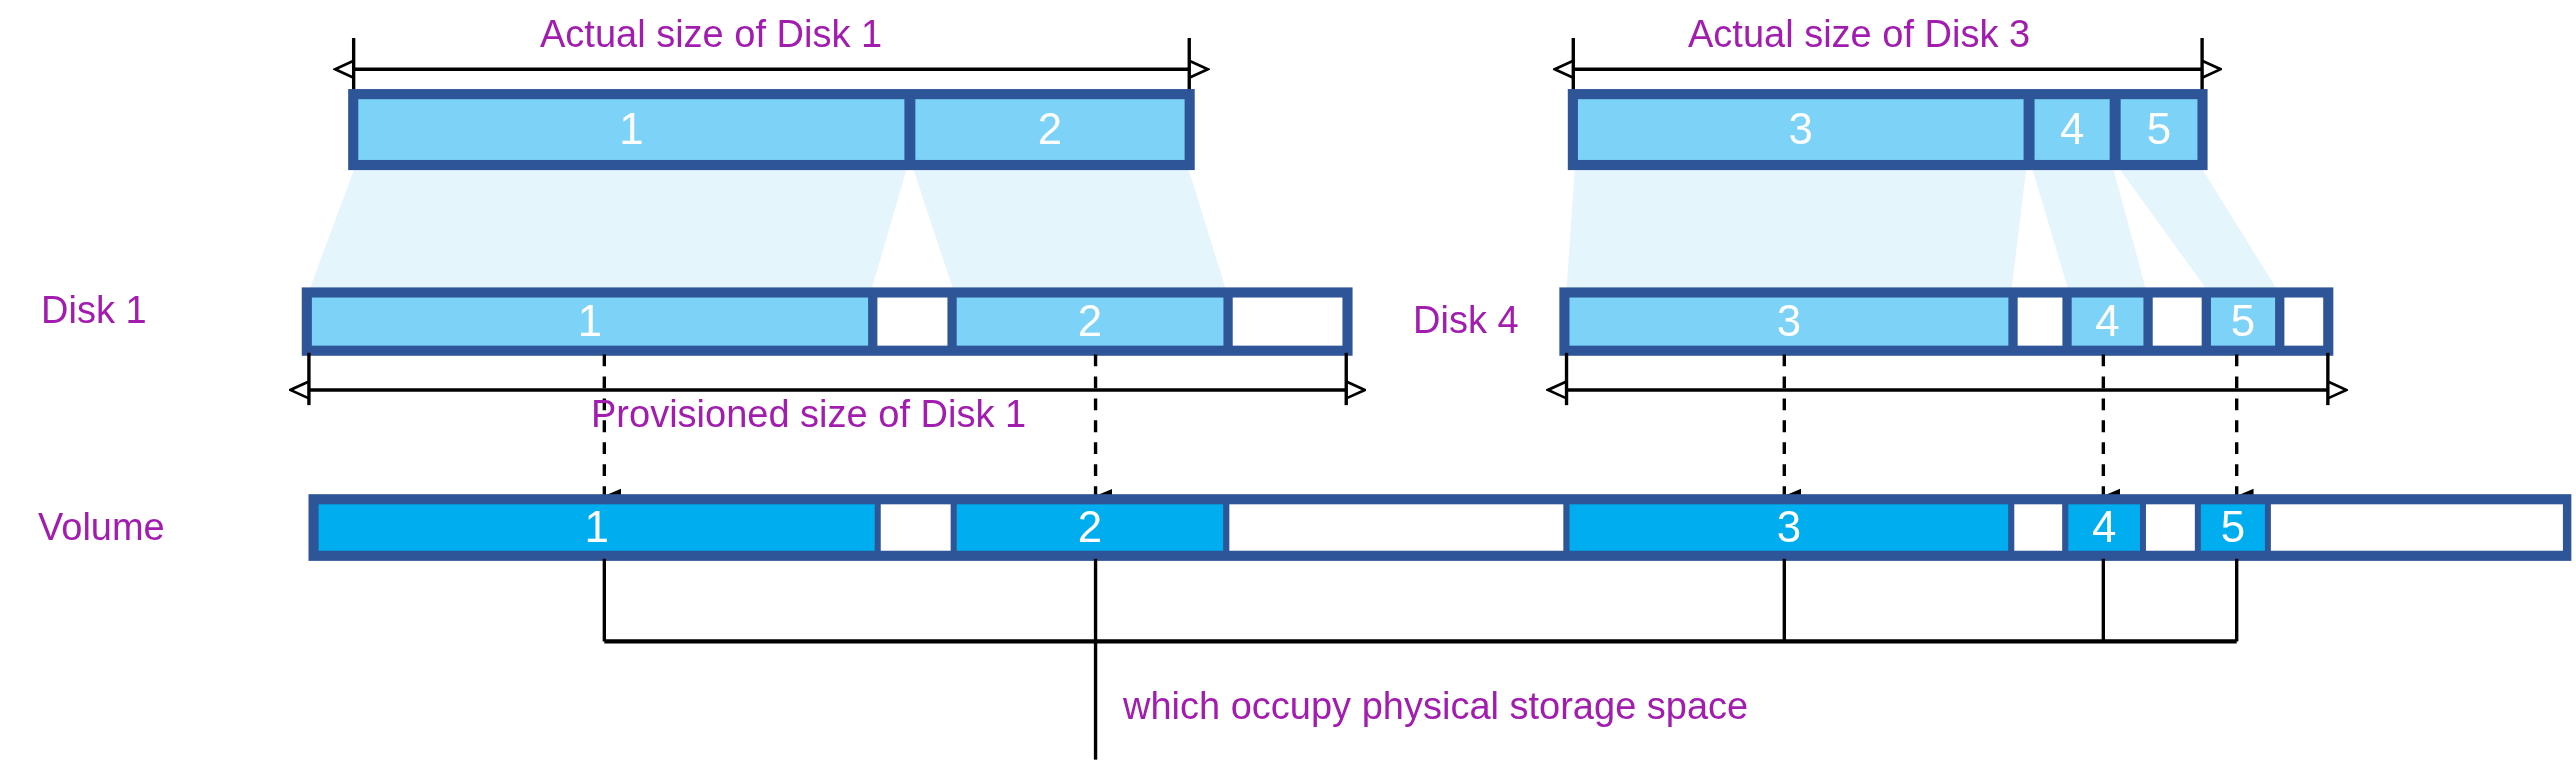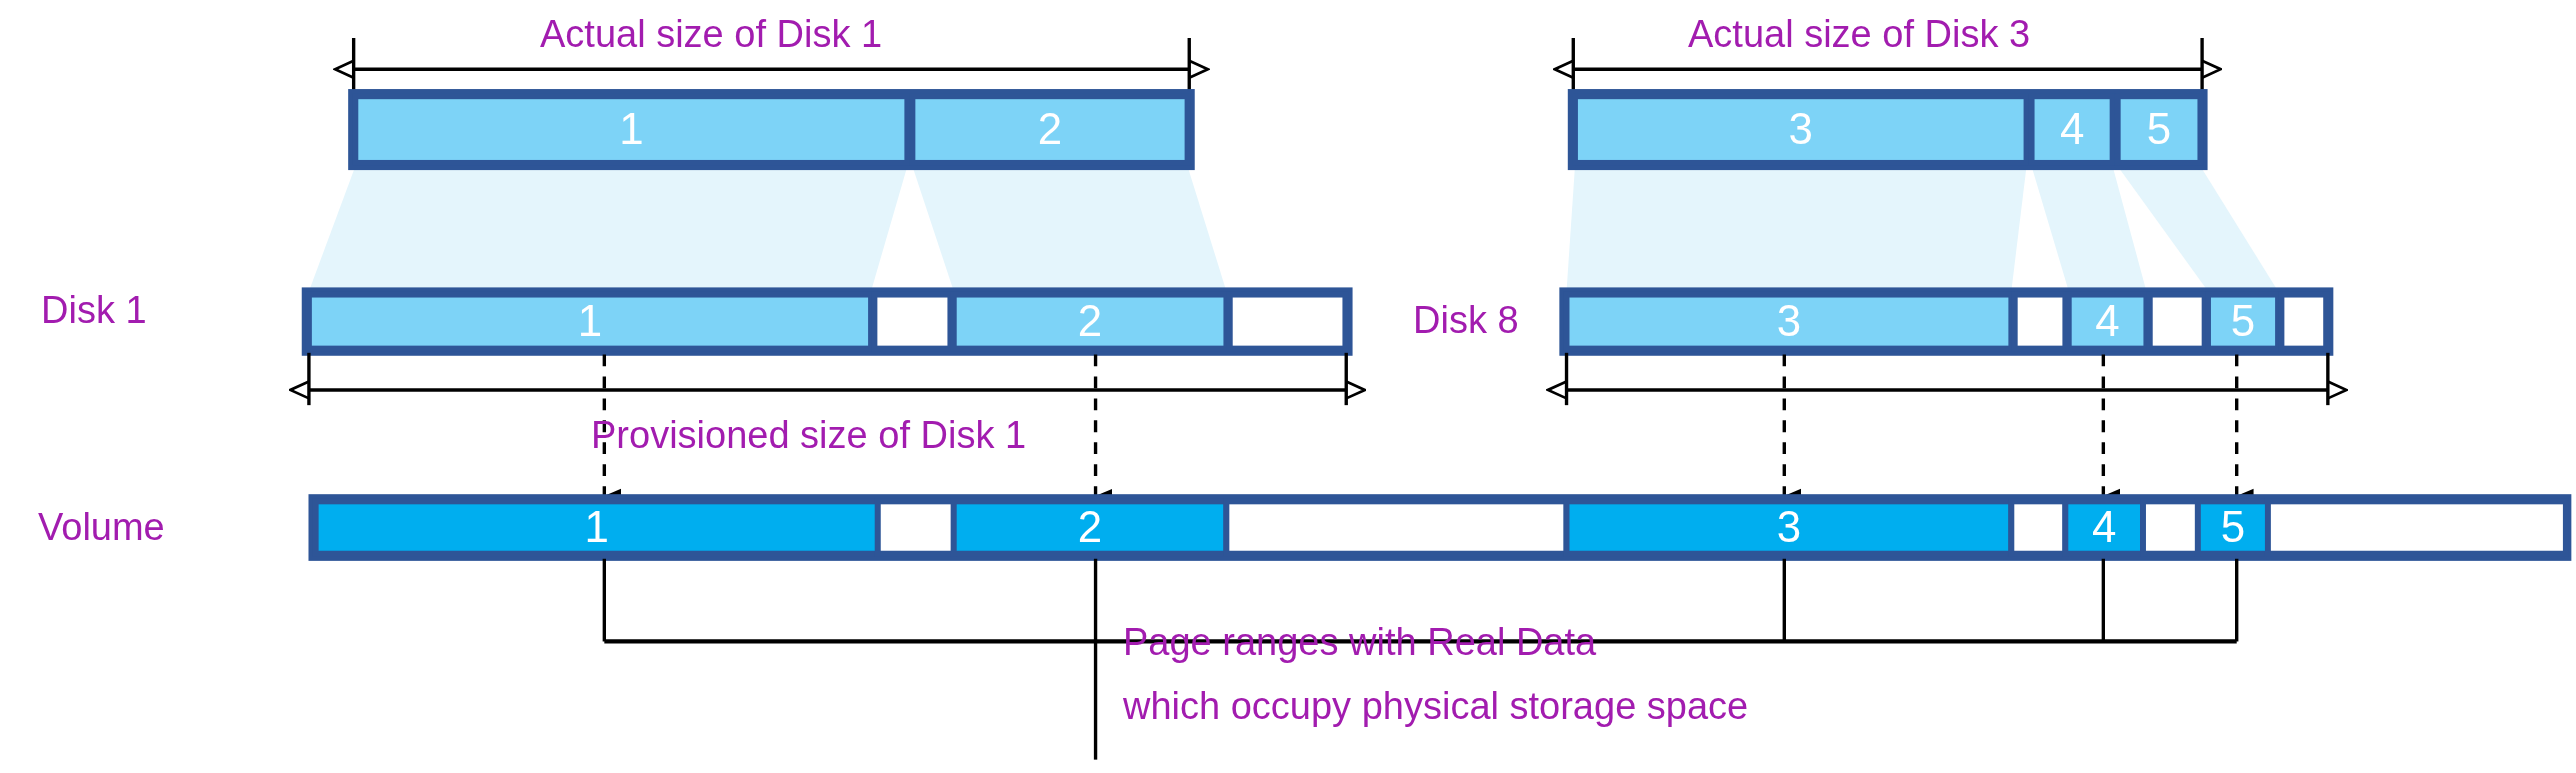--- a/index.html
+++ b/index.html
@@ -140,25 +140,24 @@
       <line x1="1298" y1="760" x2="1298" y2="900" stroke="#000" stroke-width="4"></line>
     </g>
   </svg>
 
   <div class="lbl dim-label" style="left:540px;top:11.8px;">Actual size of Disk 1</div>
 
   <div class="lbl dim-label" style="left:1688px;top:11.8px;">Actual size of Disk 3</div>
 
   <div class="lbl row-label" style="left:41px;top:288px;">Disk 1</div>
 
-  <div class="lbl row-label" style="left:1413px;top:298px;">Disk 8</div>
+  <div class="lbl row-label" style="left:1413px;top:298px;">Disk 4</div>
 
   <div class="lbl row-label" style="left:26px;top:505px;margin-left:12px;">Volume</div>
 
-  <div class="lbl dim-label" style="left:591px;top:392px;margin-top:21px;">Provisioned size of Disk 1</div>
+  <div class="lbl dim-label" style="left:591px;top:392px;">Provisioned size of Disk 1</div>
 
 
-  <div class="lbl caption" style="left:1123px;top:620px;">Page ranges with Real Data</div>
 
   <div class="lbl caption" style="left:1123px;top:684px;">which occupy physical storage space</div>
 
 </div>
 
 
 </body></html>

